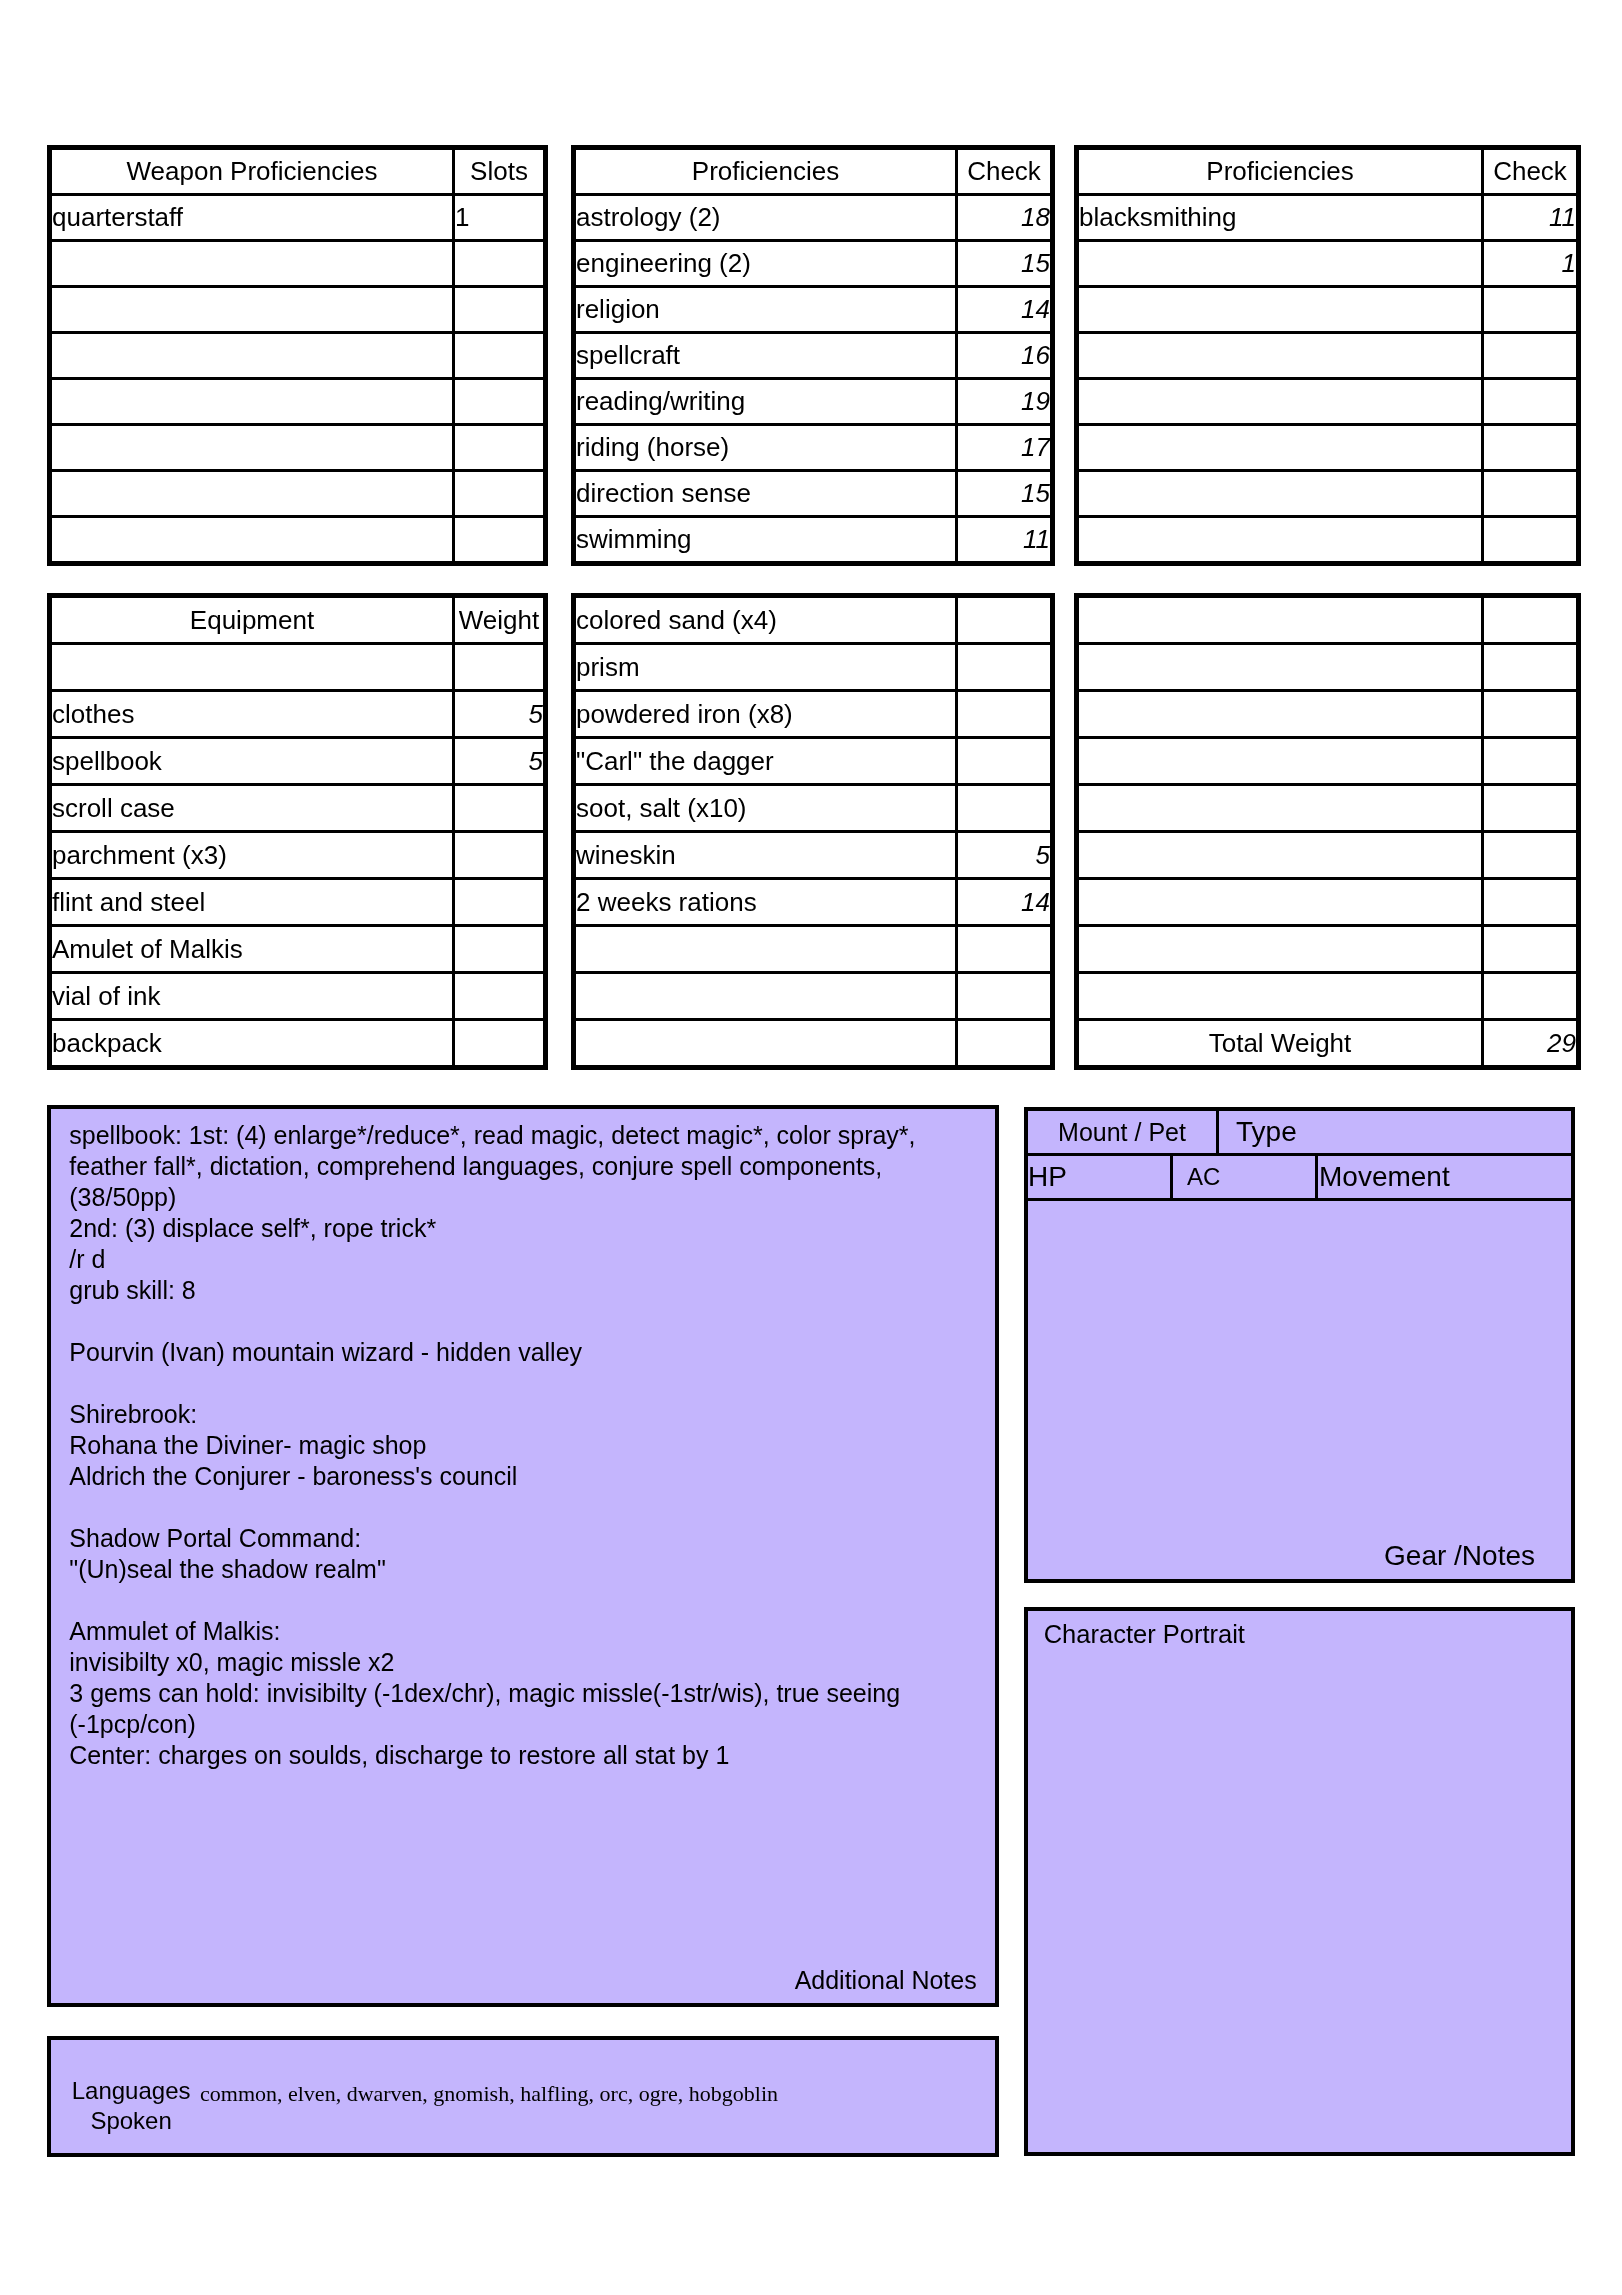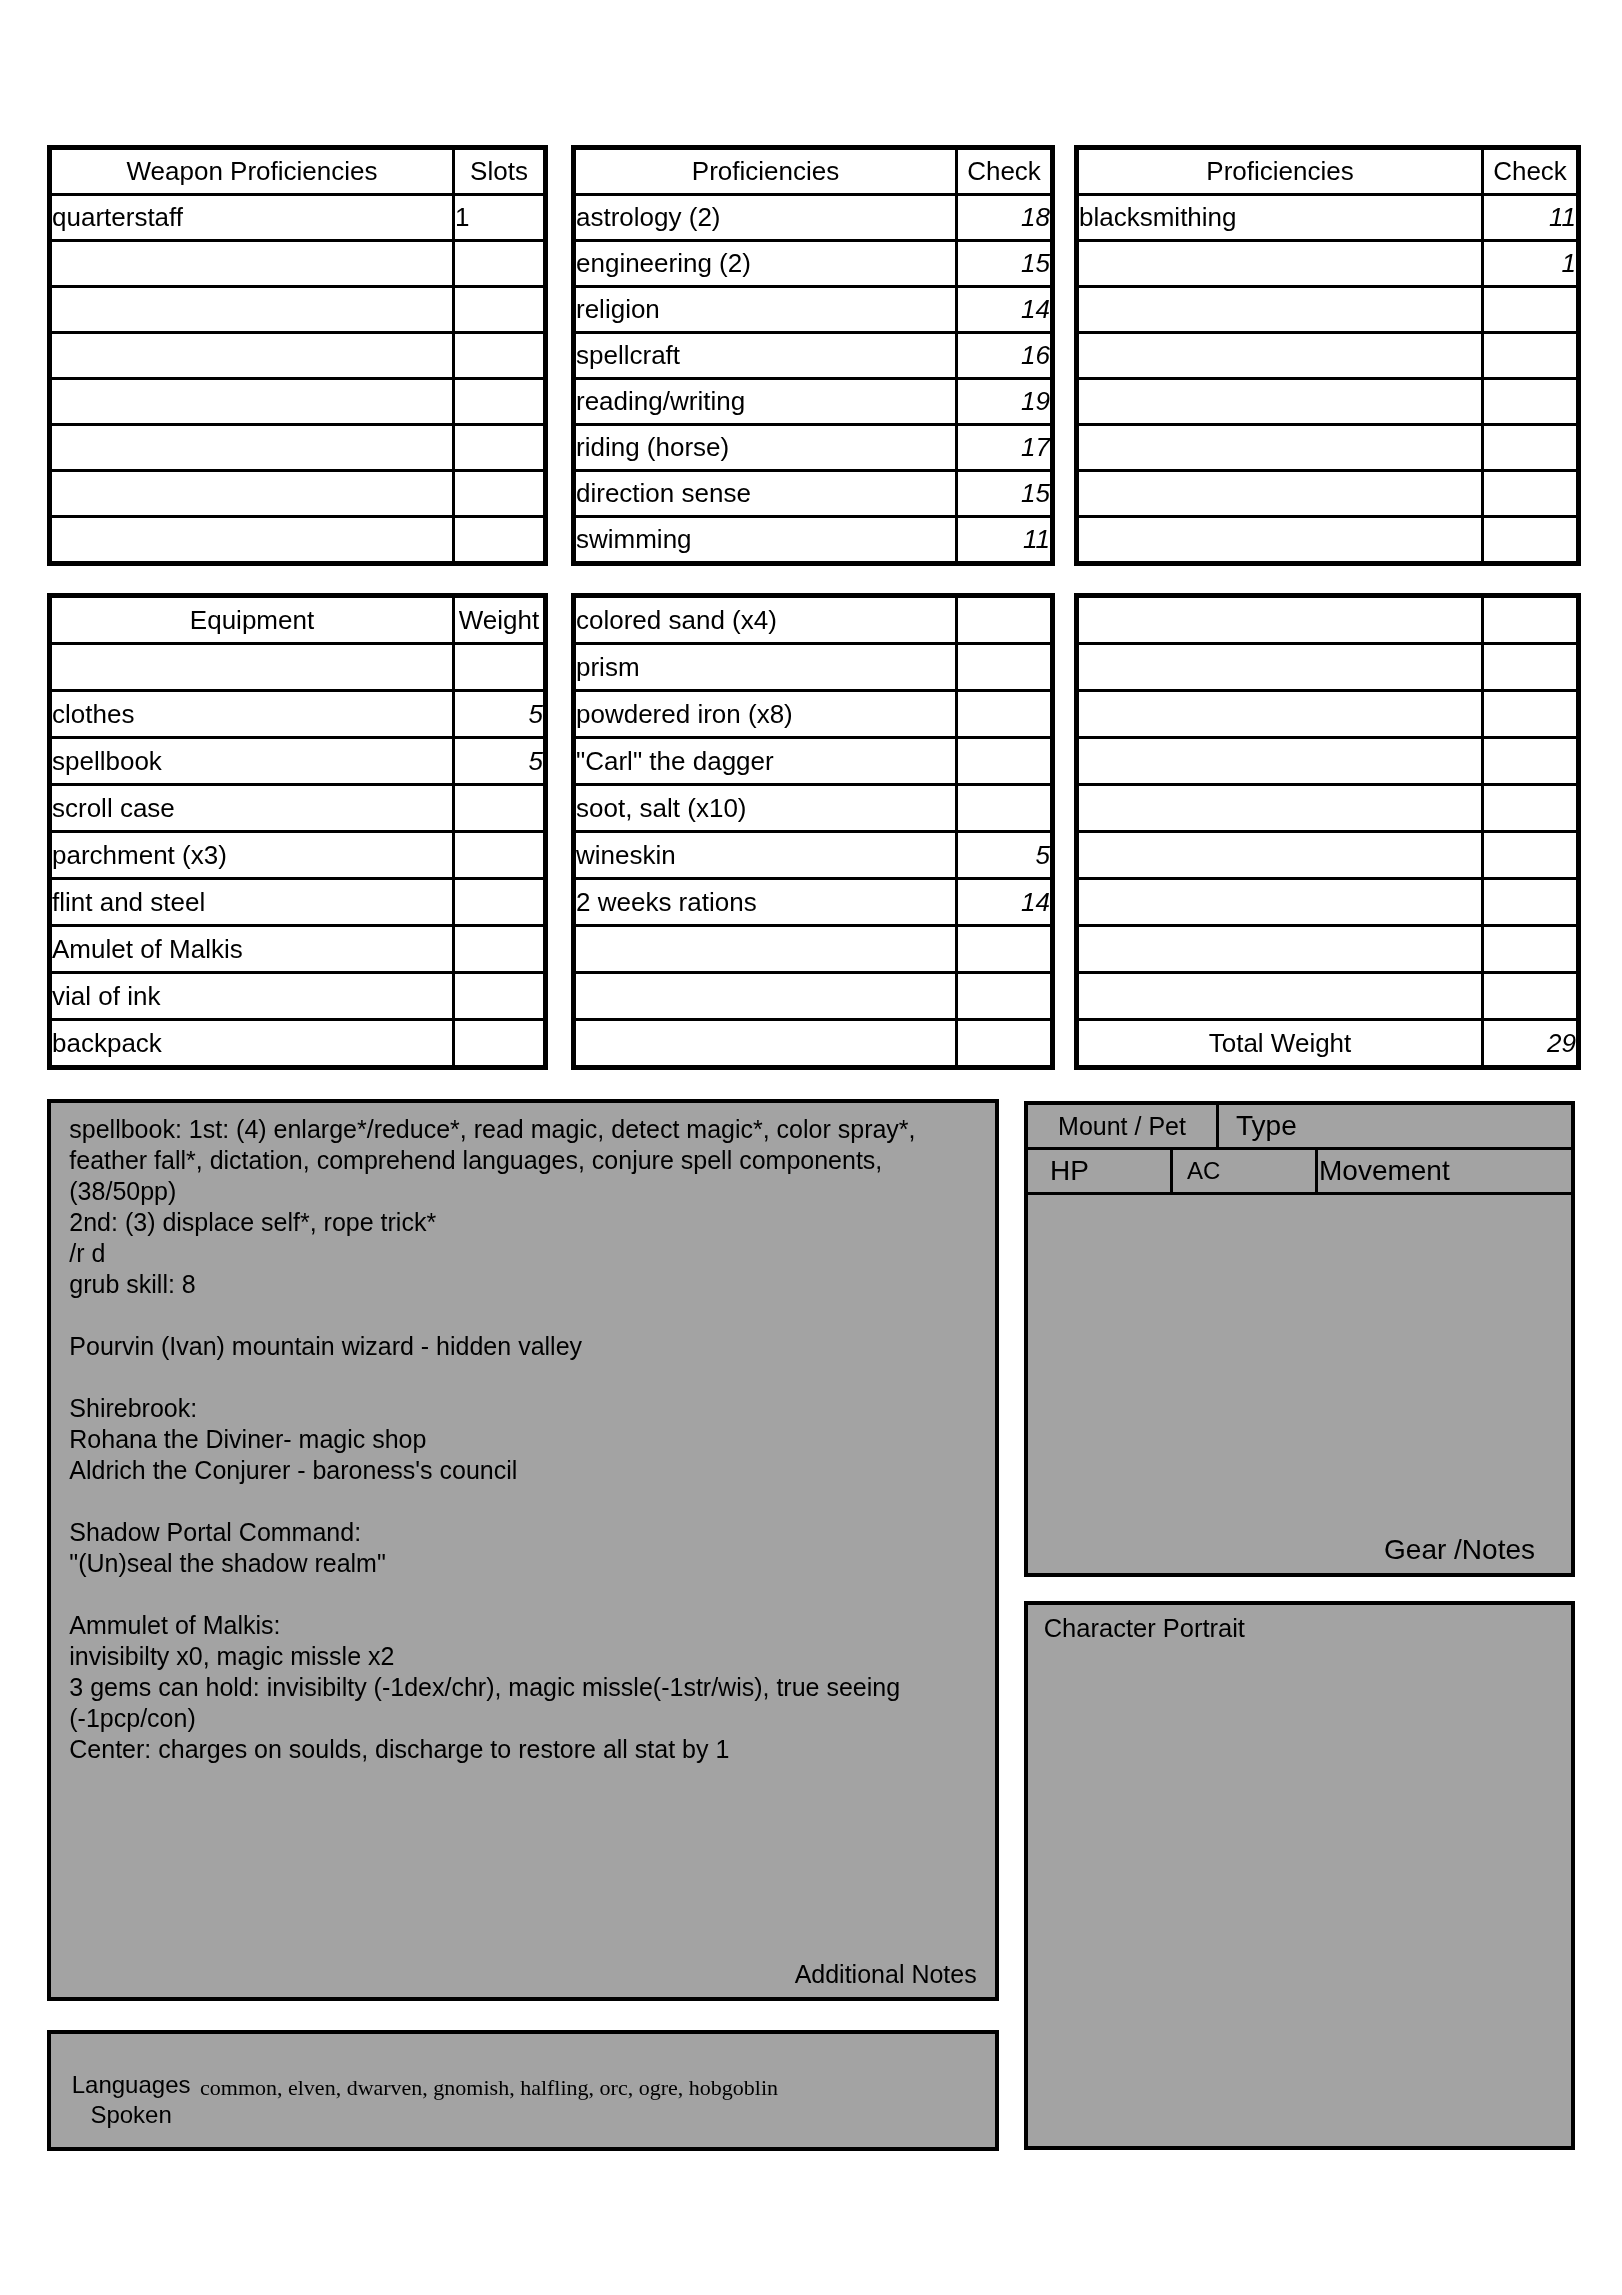--- a/index.html
+++ b/index.html
@@ -19,21 +19,21 @@
   table.tbl { border:5.2px solid #000; }
   .t-top td  { height:43px; }
   .t-eq td   { height:44px; }
   td.hd  { text-align:center; }
   td.nm  { text-align:left; padding-left:17px;margin-left:16px; }
   td.ck  { text-align:right;font-style:italic; }
   td.sl  { text-align:left; padding-left:17px; }
   td.total-lbl { text-align:center; font-size:28px; }
   
   .box {
-    position:absolute; border:4.6px solid #000; box-sizing:border-box; background:#a3a3a3;
+    position:absolute; border:4.6px solid #000; box-sizing:border-box; background:#c4b5fd;margin-top:6px;
   }
   
   .notes-text {
     position:absolute; left:18.3px; top:10.5px; right:2.6px;
     font-size:25px; line-height:31px; white-space:pre-line;
   }
   .notes-footer {
     position:absolute; right:18.3px; bottom:7.9px; font-size:25px;
   }
   
@@ -41,21 +41,21 @@
     position:absolute; left:19.6px; top:36px; width:121px;
     text-align:center; font-size:24px; line-height:30px;
   }
   .lang-value { position:absolute; left:149px; top:41px; font-size:22px; white-space:nowrap;font-family:Liberation Serif, serif; }
   
   .mp-row1 { display:flex; height:42px; border-bottom:3.9px solid #000; box-sizing:content-box; }
   .mp-row2 { display:flex; height:42px; border-bottom:3.9px solid #000; }
   .mp-cell { display:flex; align-items:center; box-sizing:border-box; }
   .mp-title { width:191px; border-right:3.9px solid #000; justify-content:center; font-size:25px; }
   .mp-type  { flex:1; padding-left:17px; font-size:28px; }
-  .mp-hp    { width:145px; border-right:3.9px solid #000; padding-left:22px; font-size:28px; }
+  .mp-hp    { width:145px; border-right:3.9px solid #000; padding-left:0; font-size:28px; }
   .mp-ac    { width:145px; border-right:3.9px solid #000; padding-left:14px; font-size:24px; }
   .mp-move  { flex:1; padding-left:1px; font-size:28px; }
   .mp-body  { position:relative; height:380px; }
   .gear-label { position:absolute; right:36px; bottom:9.2px; font-size:28px; }
   
   .portrait-label { position:absolute; left:15.7px; top:9.2px; font-size:25.5px; }
 </style>
 </head>
 <body>
 

